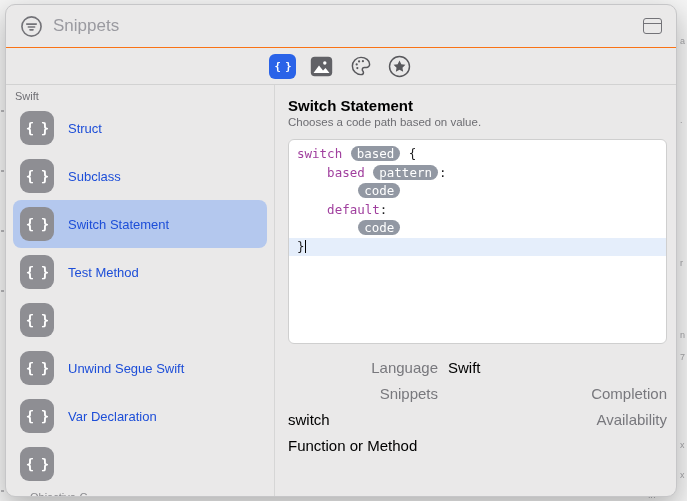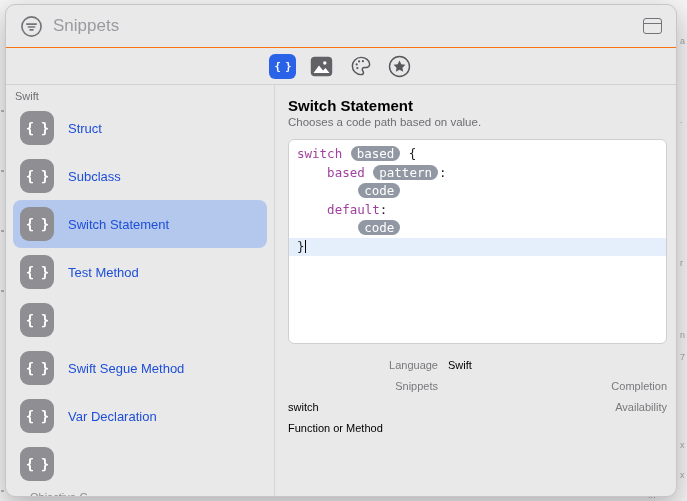--- a/index.html
+++ b/index.html
@@ -63,21 +63,21 @@
   .editor{background:#fff;border:1px solid #cfcfcf;border-radius:6px;height:205px;
     padding:5px 0;font-family:"DejaVu Sans Mono",monospace;font-size:12.5px;color:#1d1d1f;
     overflow:hidden;cursor:text;}
   .cline{line-height:18.5px;white-space:pre;padding:0 8px;}
   .cline.cur{background:var(--curline);}
   .kw{color:var(--kw);}
   .tok{background:var(--tok);color:#fff;border-radius:8px;padding:0 6px;margin:0 1px;}
   .caret{display:inline-block;width:1.5px;height:13px;background:#000;vertical-align:-2px;}
 
   .meta{margin-top:15px;display:grid;grid-template-columns:150px auto;
-    column-gap:10px;row-gap:9px;font-size:11px;align-items:baseline;}
+    column-gap:10px;row-gap:9px;font-size:15px;align-items:baseline;}
   .mlabel{text-align:right;color:#78787d;}
   .mvalue{color:#000;}
 </style>
 </head>
 <body>
 
 <div id="bg-layer">
     <div class="bg-frag" style="left: 680px; top: 36px;">a</div>
     <div class="bg-frag" style="left: 680px; top: 115px;">.</div>
     <div class="bg-frag" style="left: 680px; top: 258px;">r</div>
@@ -152,21 +152,21 @@
           </div>
           <div class="row">
             <div class="row-icon">{ }</div>
             <div class="row-label">Test Method</div>
           </div>
           <div class="row">
             <div class="row-icon">{ }</div>
           </div>
           <div class="row">
             <div class="row-icon">{ }</div>
-            <div class="row-label">Swift Segue Method</div>
+            <div class="row-label">Unwind Segue Swift</div>
           </div>
           <div class="row">
             <div class="row-icon">{ }</div>
             <div class="row-label">Var Declaration</div>
           </div>
           <div class="row">
             <div class="row-icon">{ }</div>
           </div>
         </div>
       <div class="partial-h">Objective-C</div>

